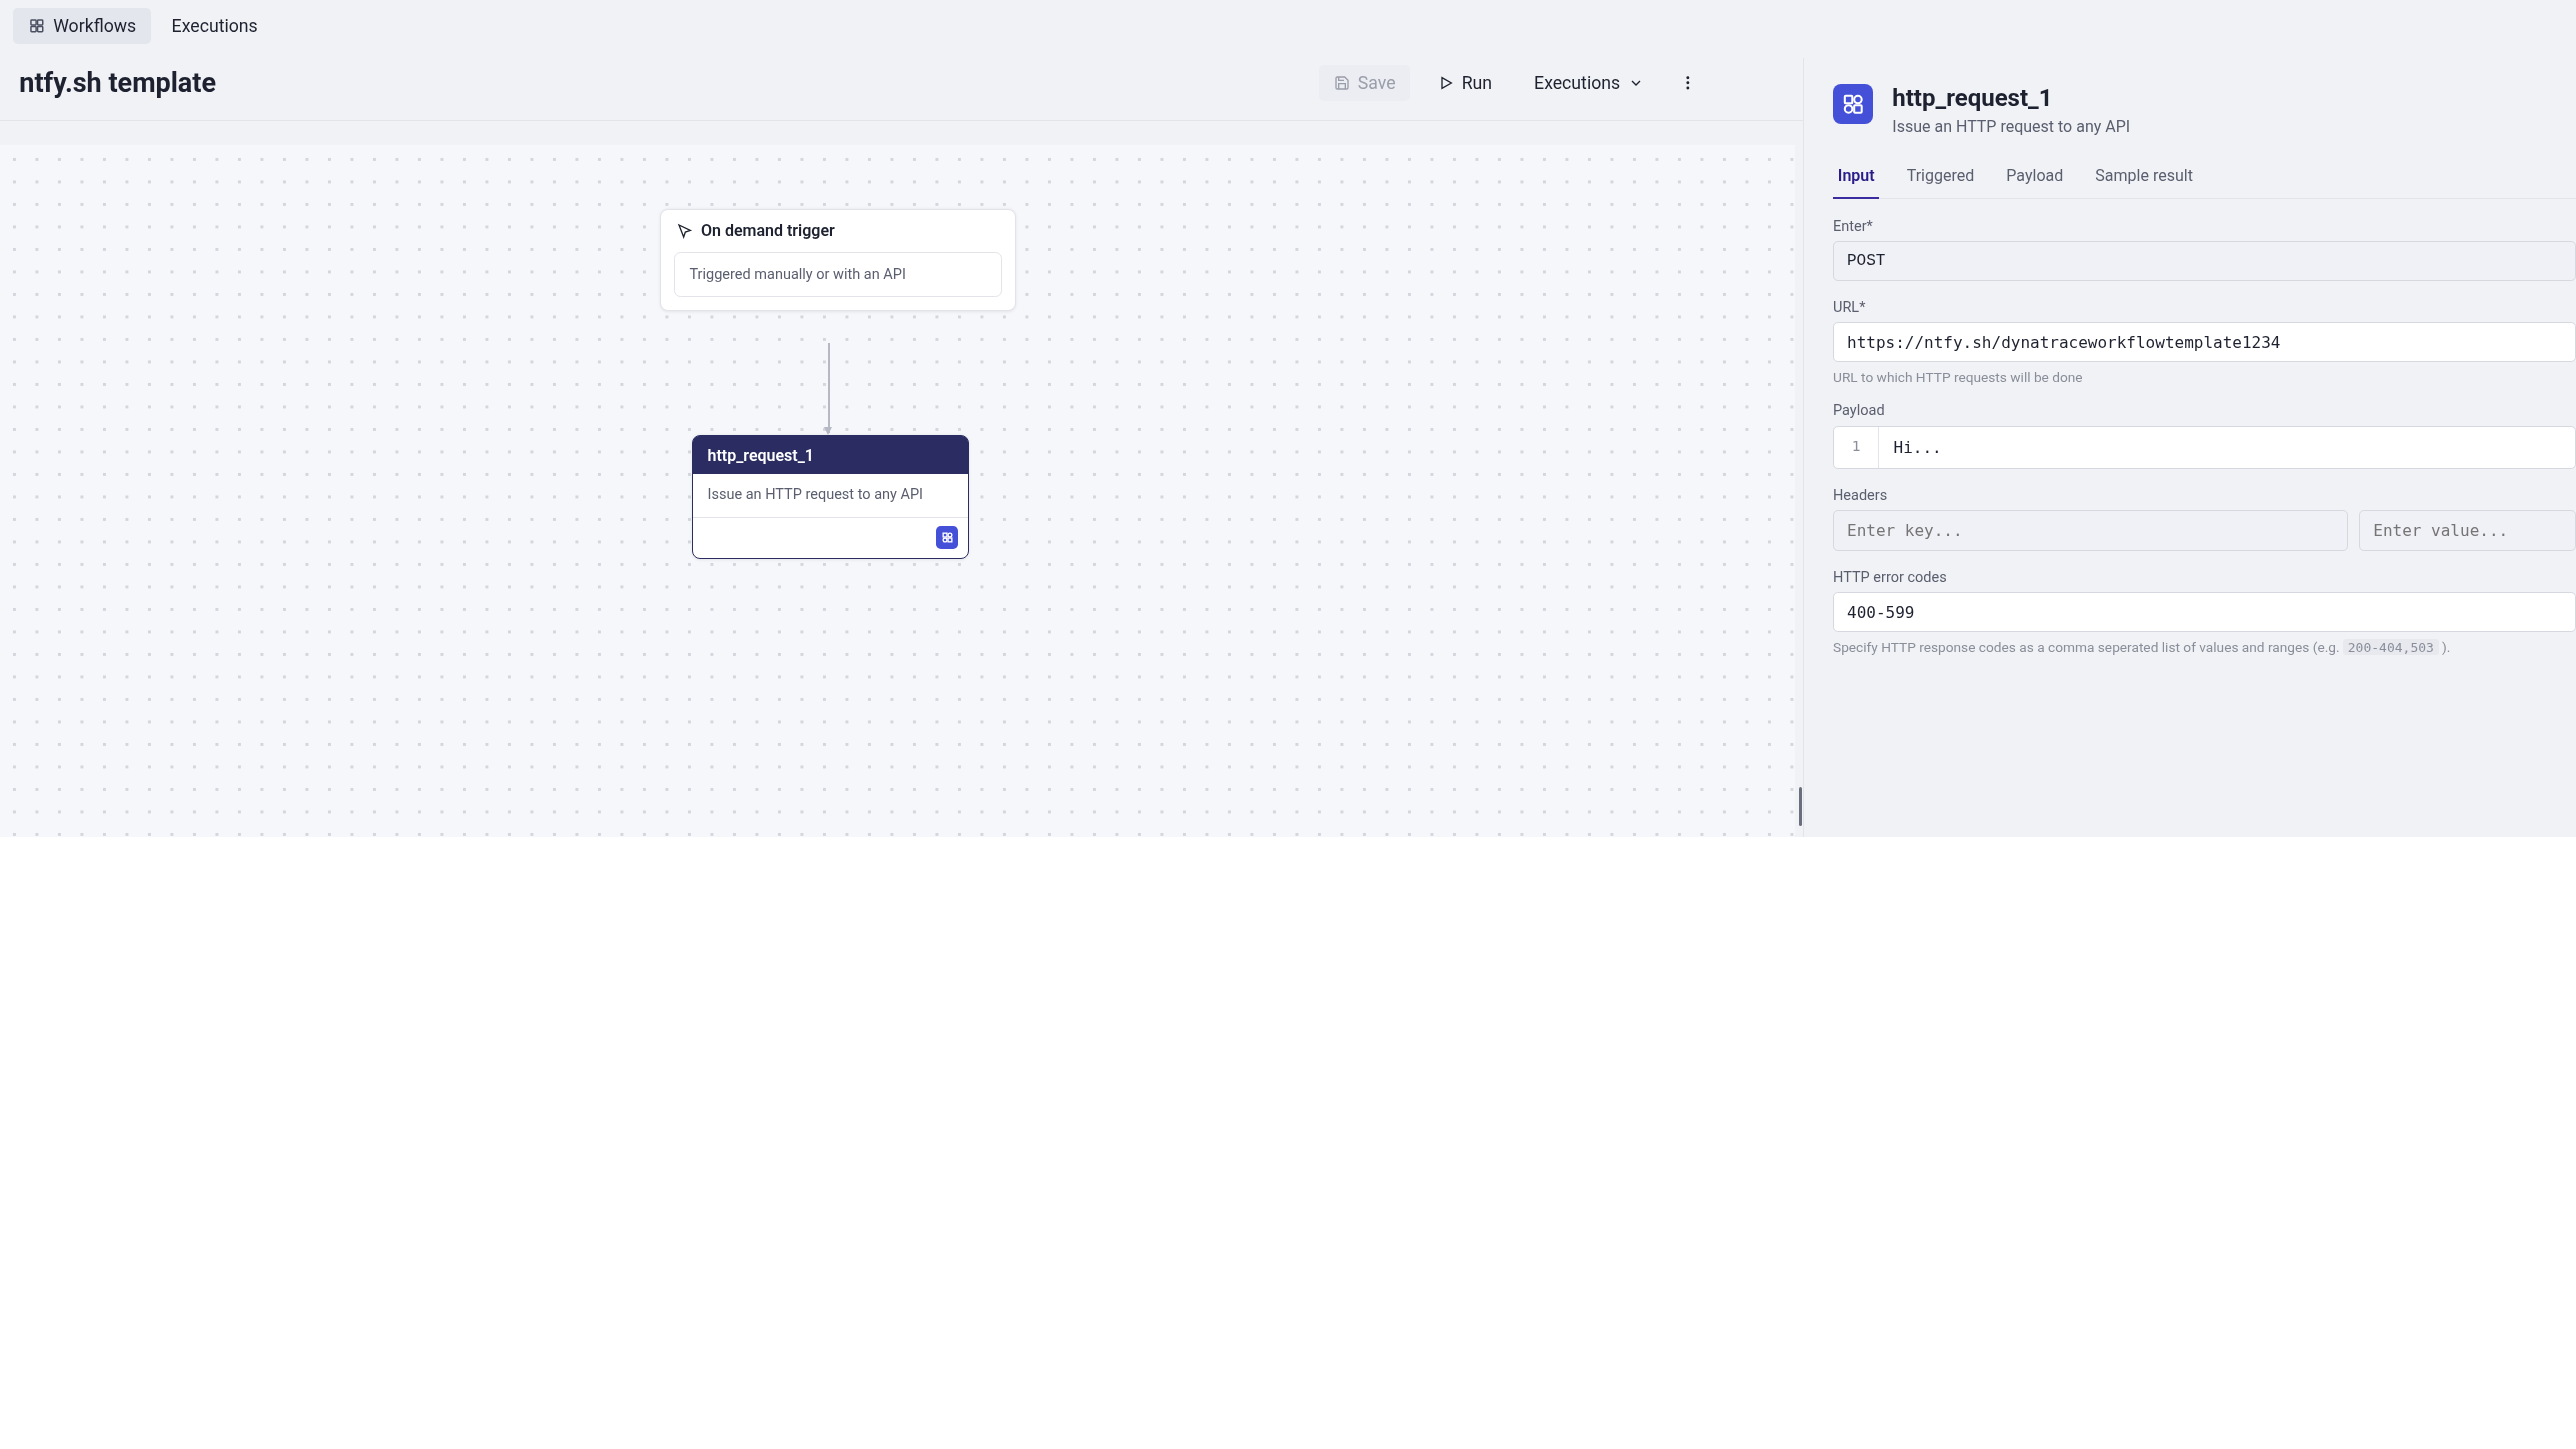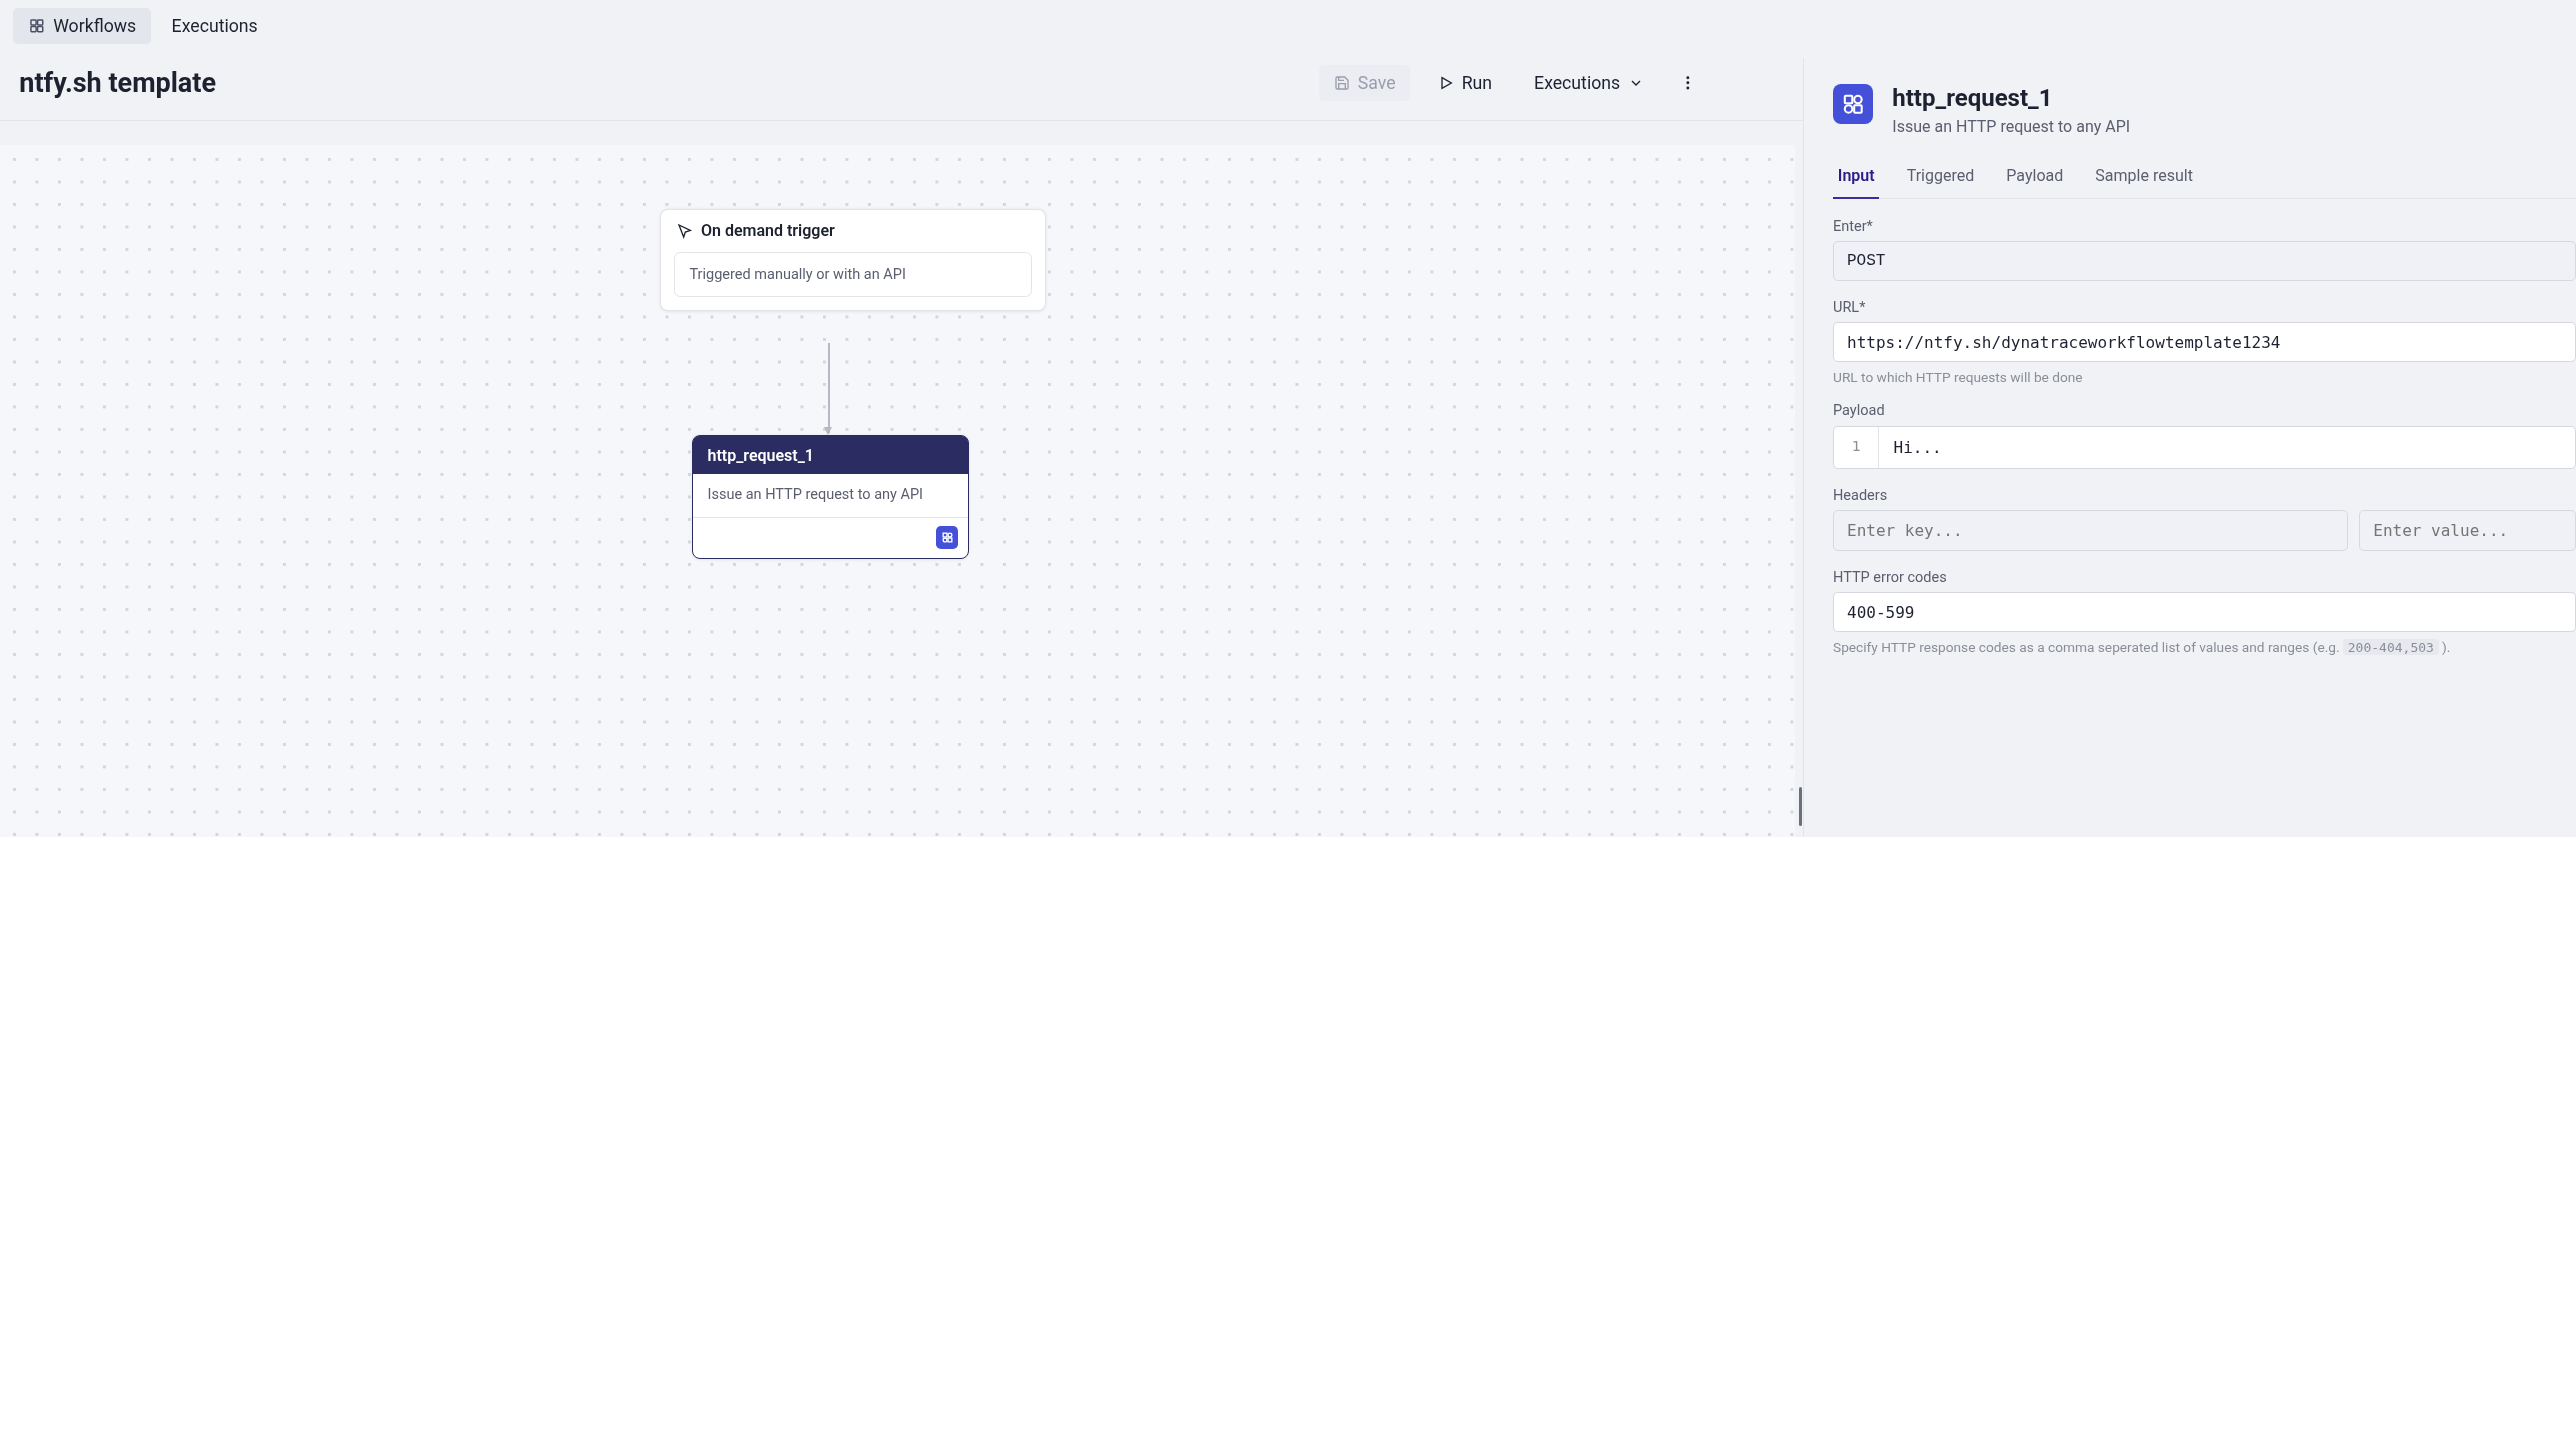--- a/index.html
+++ b/index.html
@@ -101,21 +101,21 @@
   .canvas {
     position: absolute;
     left:0; top: 145px; right: 781px; bottom:0;
     background: var(--bg-light);
     background-image: radial-gradient(#d3d6dd 1.6px, transparent 0);
     background-size: 22.5px 22.5px;
     background-position: 3.2px 3.2px;
   }
   .node {
     position: absolute;
-    width: 386px;
+    width: 356px;
     border-radius: 8px;
     background: #fff;
     box-shadow: 0 0.8px 3.2px rgba(0,0,0,.08);
     border: 0.8px solid var(--border-light);
   }
   .trigger-node { left: 660px; top: 64px; }
   .trigger-head {
     display:flex; align-items:center; gap:8px;
     padding: 11.3px 16px;
     font-size: 16px; font-weight:600;

